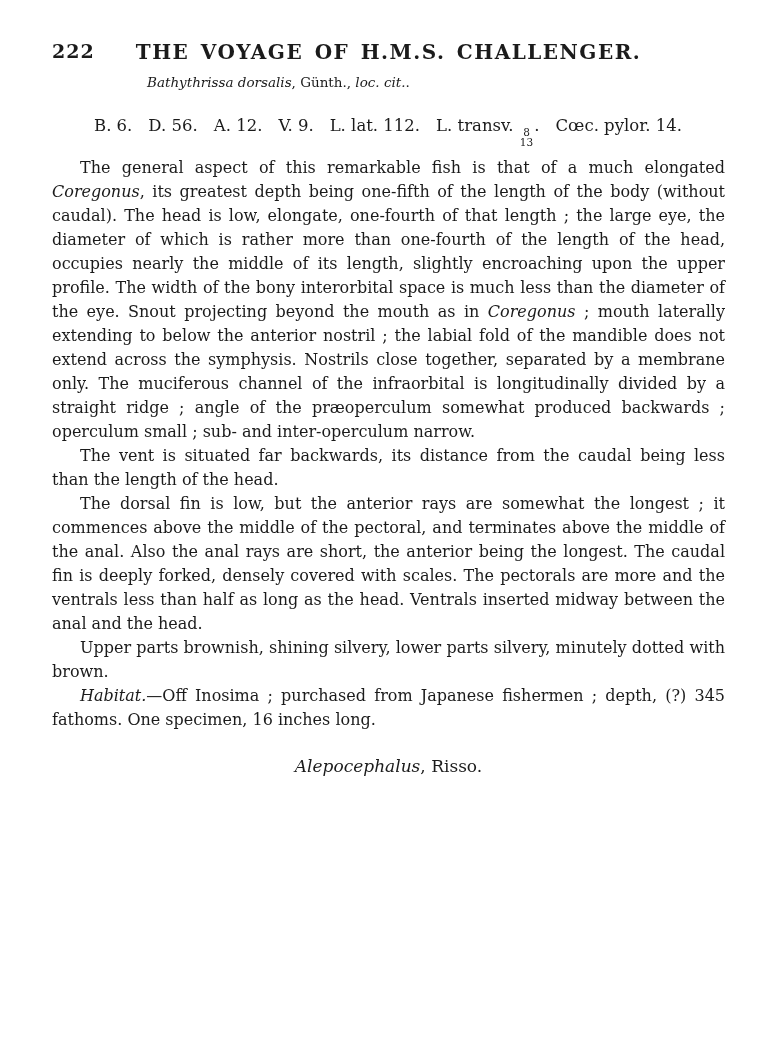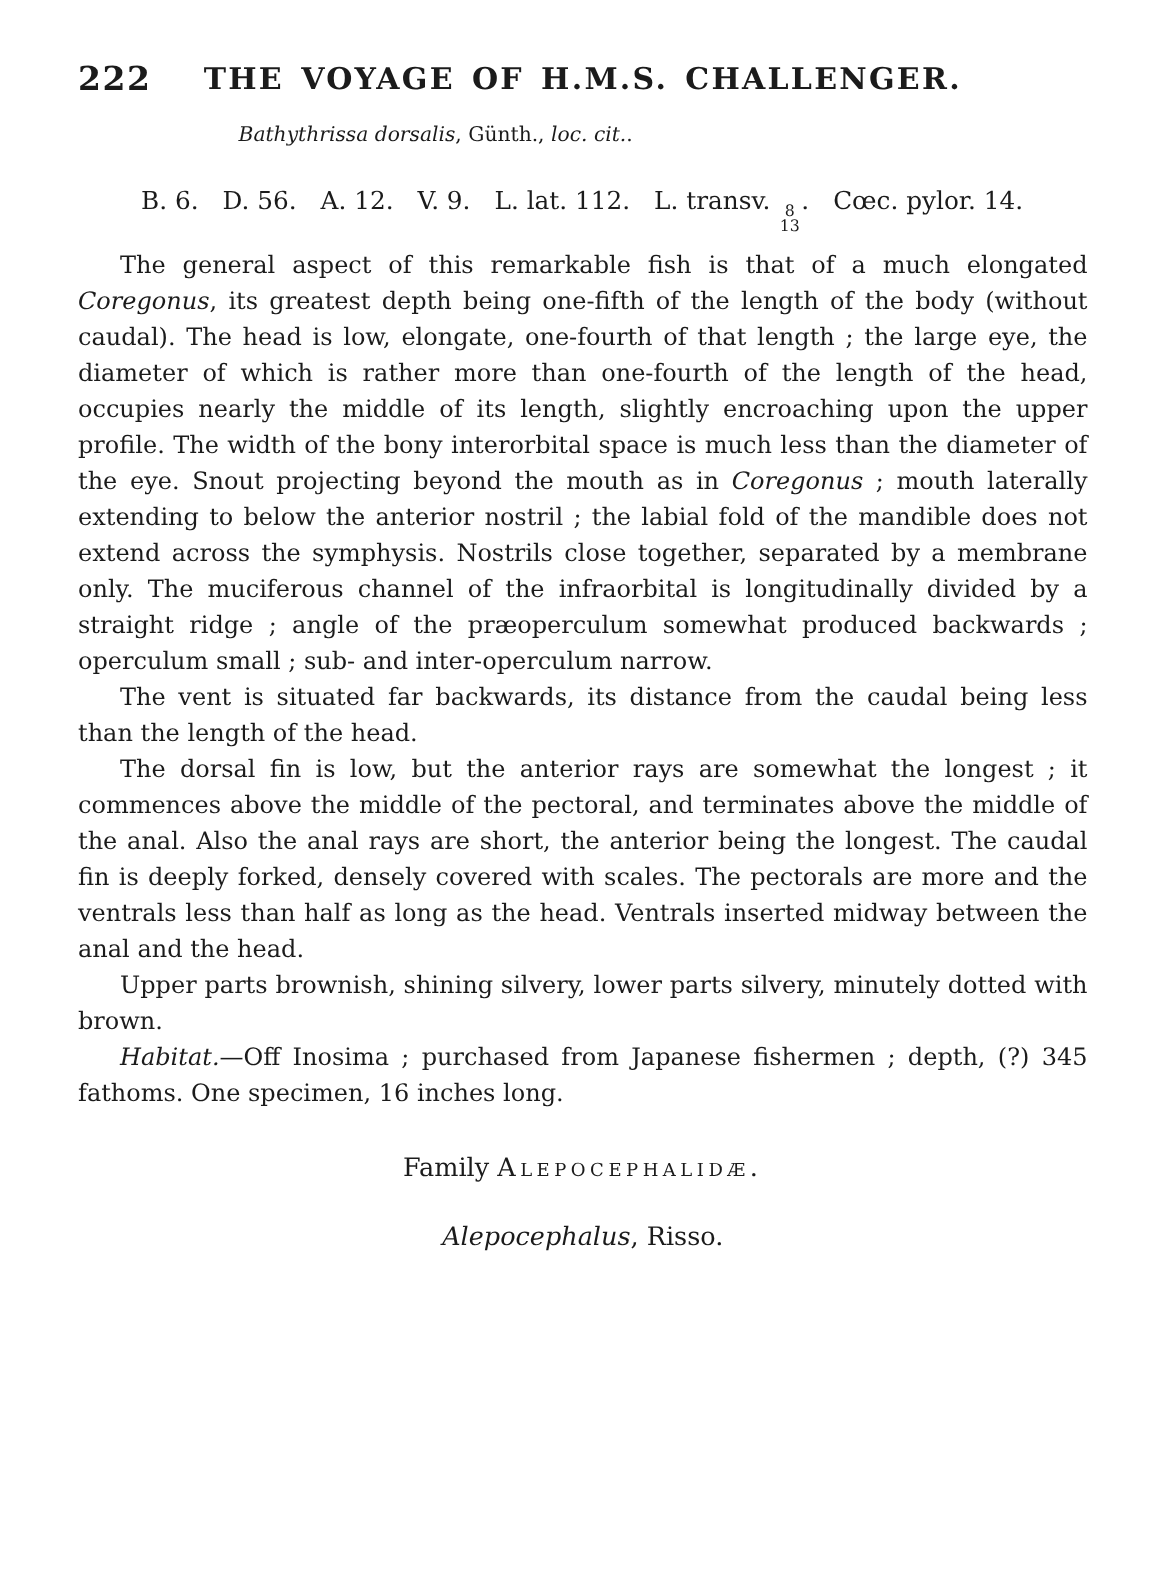--- a/index.html
+++ b/index.html
@@ -16,21 +16,21 @@
     padding: 40px 51px 0 52px;
     box-sizing: border-box;
   }
   
   .running-head {
     position: relative;
     height: 24px;
   }
   .pagenum {
     position: absolute; left: 0; top: 0;
-    font-size: 22px; font-weight: bold;
+    font-size: 19px; font-weight: bold;
     letter-spacing: 1px;
   }
   .running-title {
     display: block; text-align: center;
     font-size: 20px; font-weight: bold;
     letter-spacing: 1.5px;
     word-spacing: 3px;
   }
   
   .body {
@@ -43,21 +43,21 @@
   
   .species {
     margin: 31px 0 0 30px;
     font-size: 17px; font-weight: normal;
     line-height: 24px;
   }
   .species em { font-style: italic; }
   
   .synonymy { margin: 8px 0 0 91px; }
   .syn-line {
-    margin: 16px;
+    margin: 4px;
     font-size: 13.5px; line-height: 21px;
   }
   
   .formula {
     margin: 20px 0 0 42px;
     font-size: 16.5px; line-height: 26px;
     white-space: nowrap;
   }
   .f-item { margin-right: 16px; }
   .f-item:last-child { margin-right: 0; }
@@ -111,17 +111,16 @@
         </span><span>.</span></span><span class="f-item">Cœc. pylor. 14.</span></p>
 
   <div class="main-block">
     <p class="body indent"><span>The general aspect of this remarkable fish is that of a much elongated </span><em>Coregonus</em><span>, its greatest depth being one-fifth of the length of the body (without caudal). The head is low, elongate, one-fourth of that length ; the large eye, the diameter of which is rather more than one-fourth of the length of the head, occupies nearly the middle of its length, slightly encroaching upon the upper profile. The width of the bony interorbital space is much less than the diameter of the eye. Snout projecting beyond the mouth as in </span><em>Coregonus</em><span> ; mouth laterally extending to below the anterior nostril ; the labial fold of the mandible does not extend across the symphysis. Nostrils close together, separated by a membrane only. The muciferous channel of the infraorbital is longitudinally divided by a straight ridge ; angle of the præoperculum somewhat produced backwards ; operculum small ; sub- and inter-operculum narrow.</span></p>
     <p class="body indent">The vent is situated far backwards, its distance from the caudal being less than the length of the head.</p>
     <p class="body indent">The dorsal fin is low, but the anterior rays are somewhat the longest ; it commences above the middle of the pectoral, and terminates above the middle of the anal. Also the anal rays are short, the anterior being the longest. The caudal fin is deeply forked, densely covered with scales. The pectorals are more and the ventrals less than half as long as the head. Ventrals inserted midway between the anal and the head.</p>
     <p class="body indent">Upper parts brownish, shining silvery, lower parts silvery, minutely dotted with brown.</p>
     <p class="body indent"><em>Habitat.</em><span>—Off Inosima ; purchased from Japanese fishermen ; depth, (?) 345 fathoms. One specimen, 16 inches long.</span></p>
   </div>
 
-  <h3 class="family-heading"><span>Family </span><span class="smallcaps">Alepocephalidæ.</span></h3>
 
   <h3 class="genus-heading"><em>Alepocephalus</em><span>, Risso.</span></h3>
 
 </div>
 
 </body></html>

